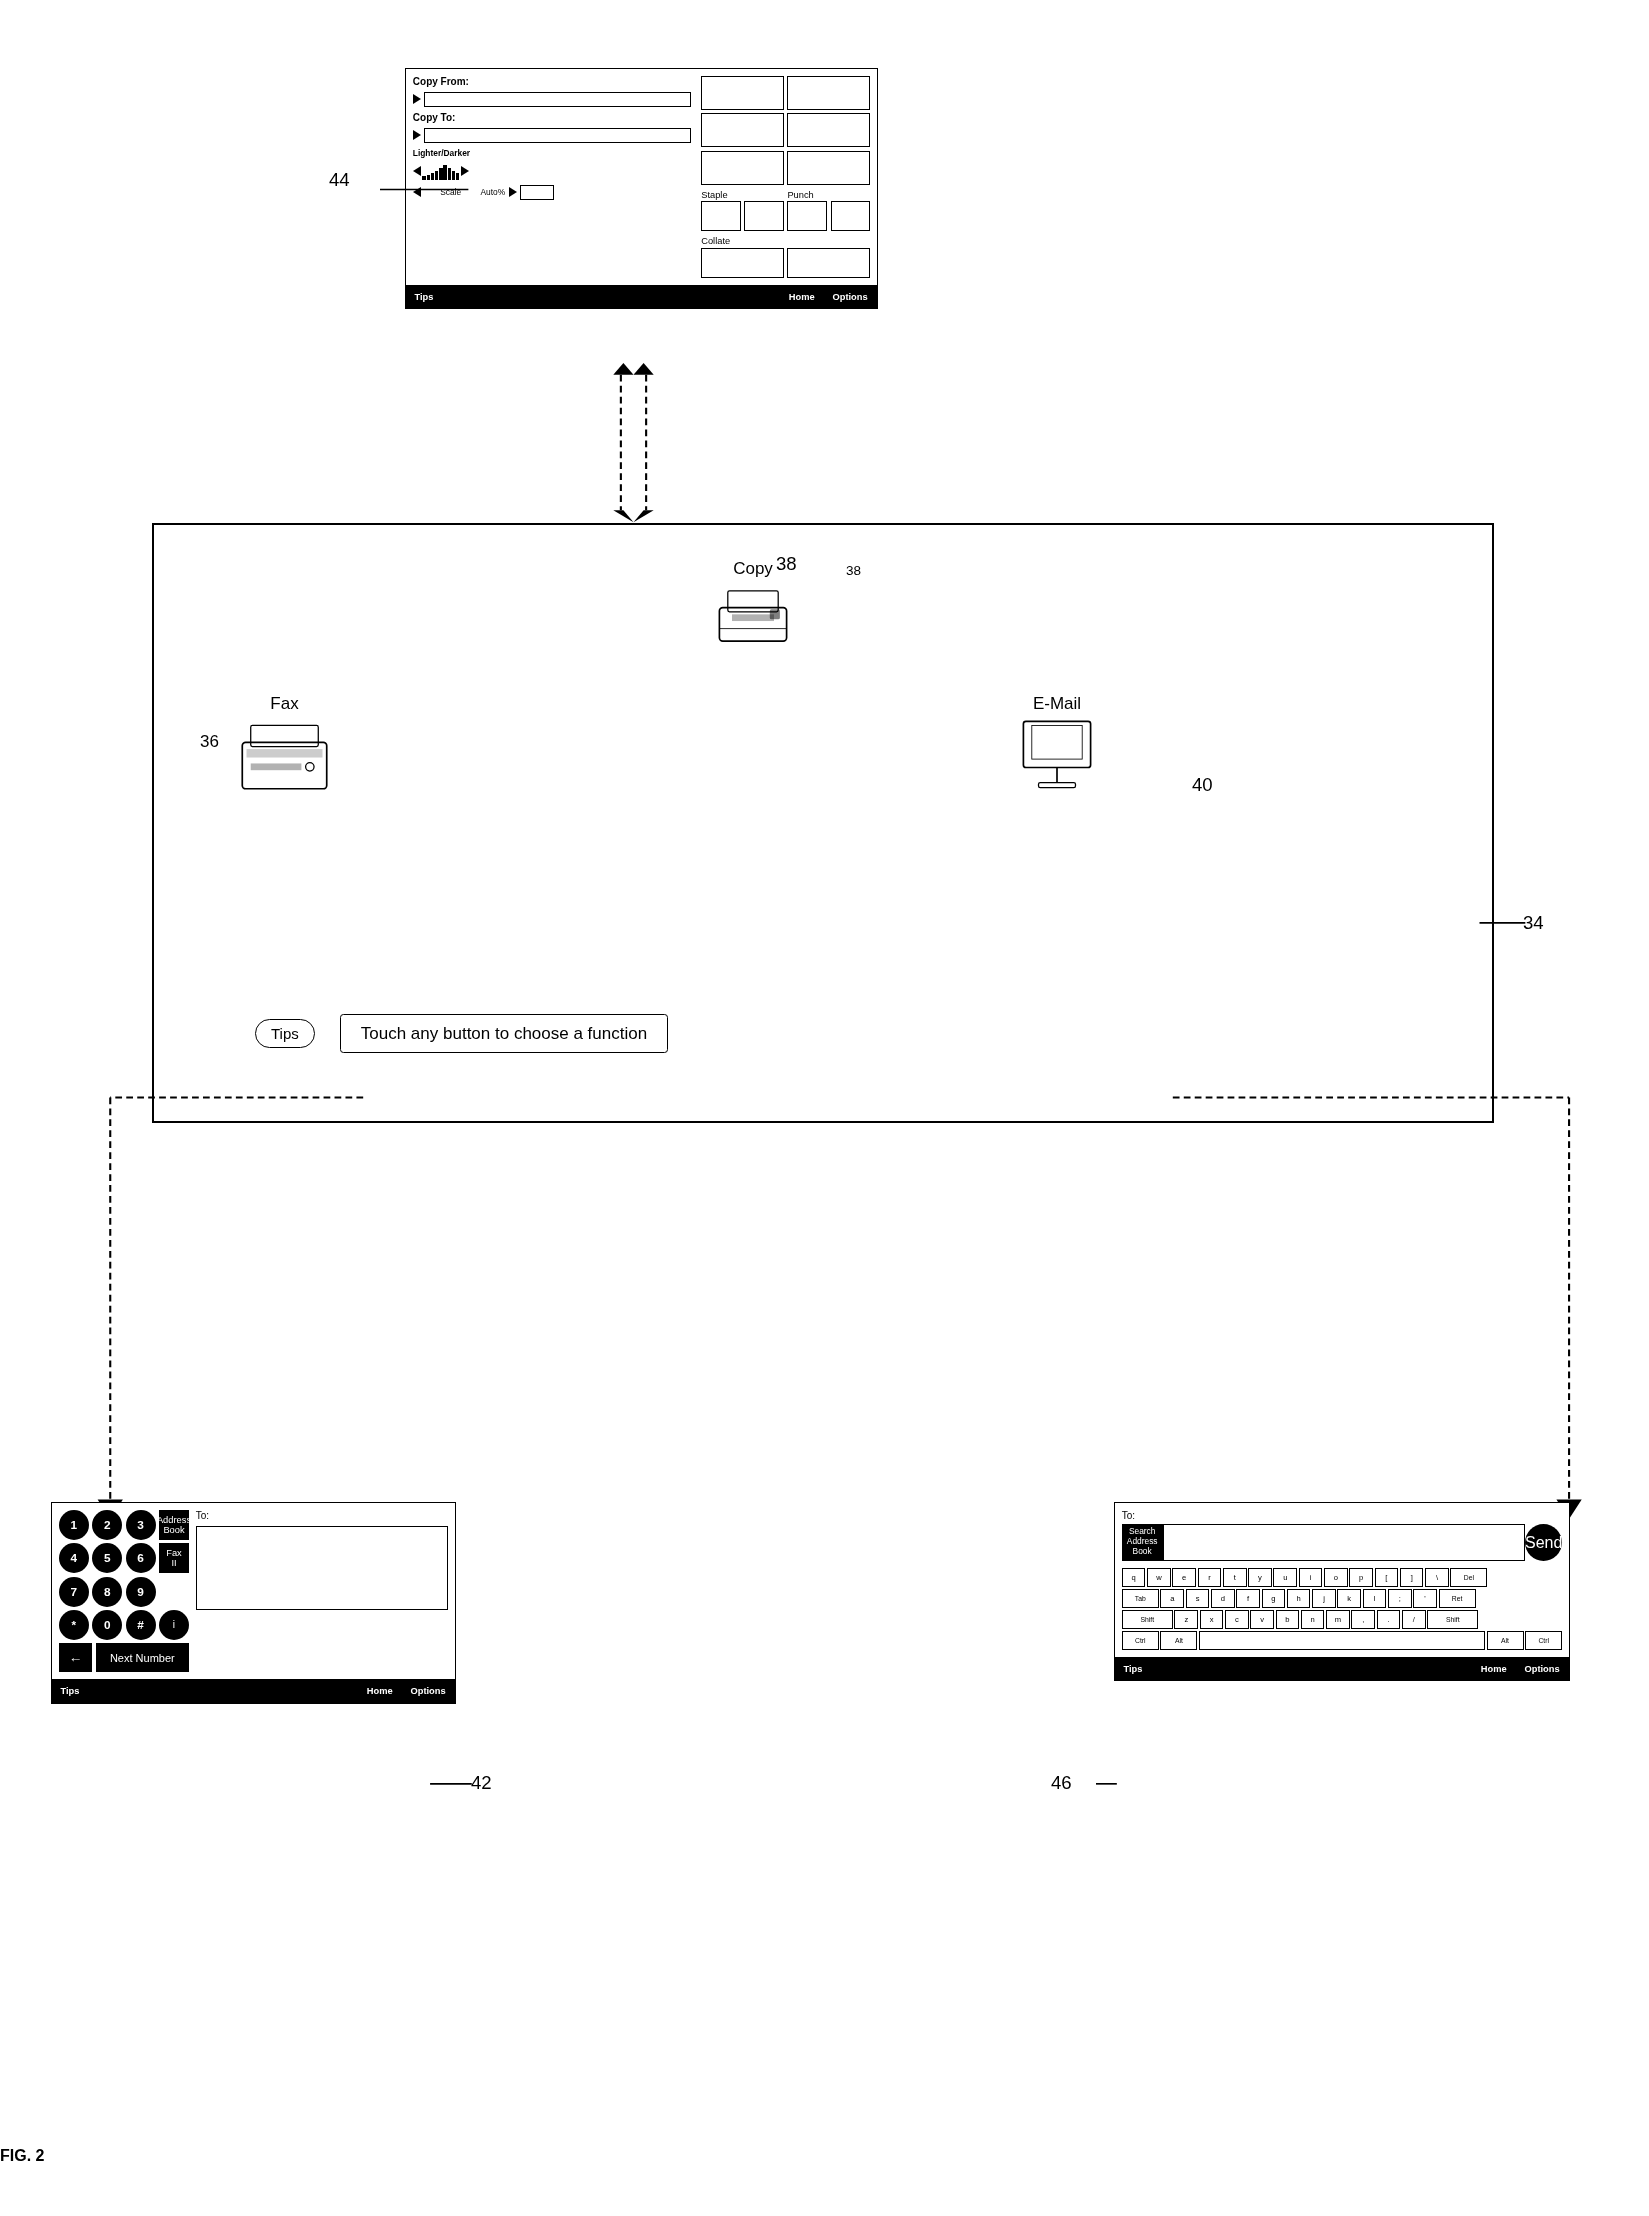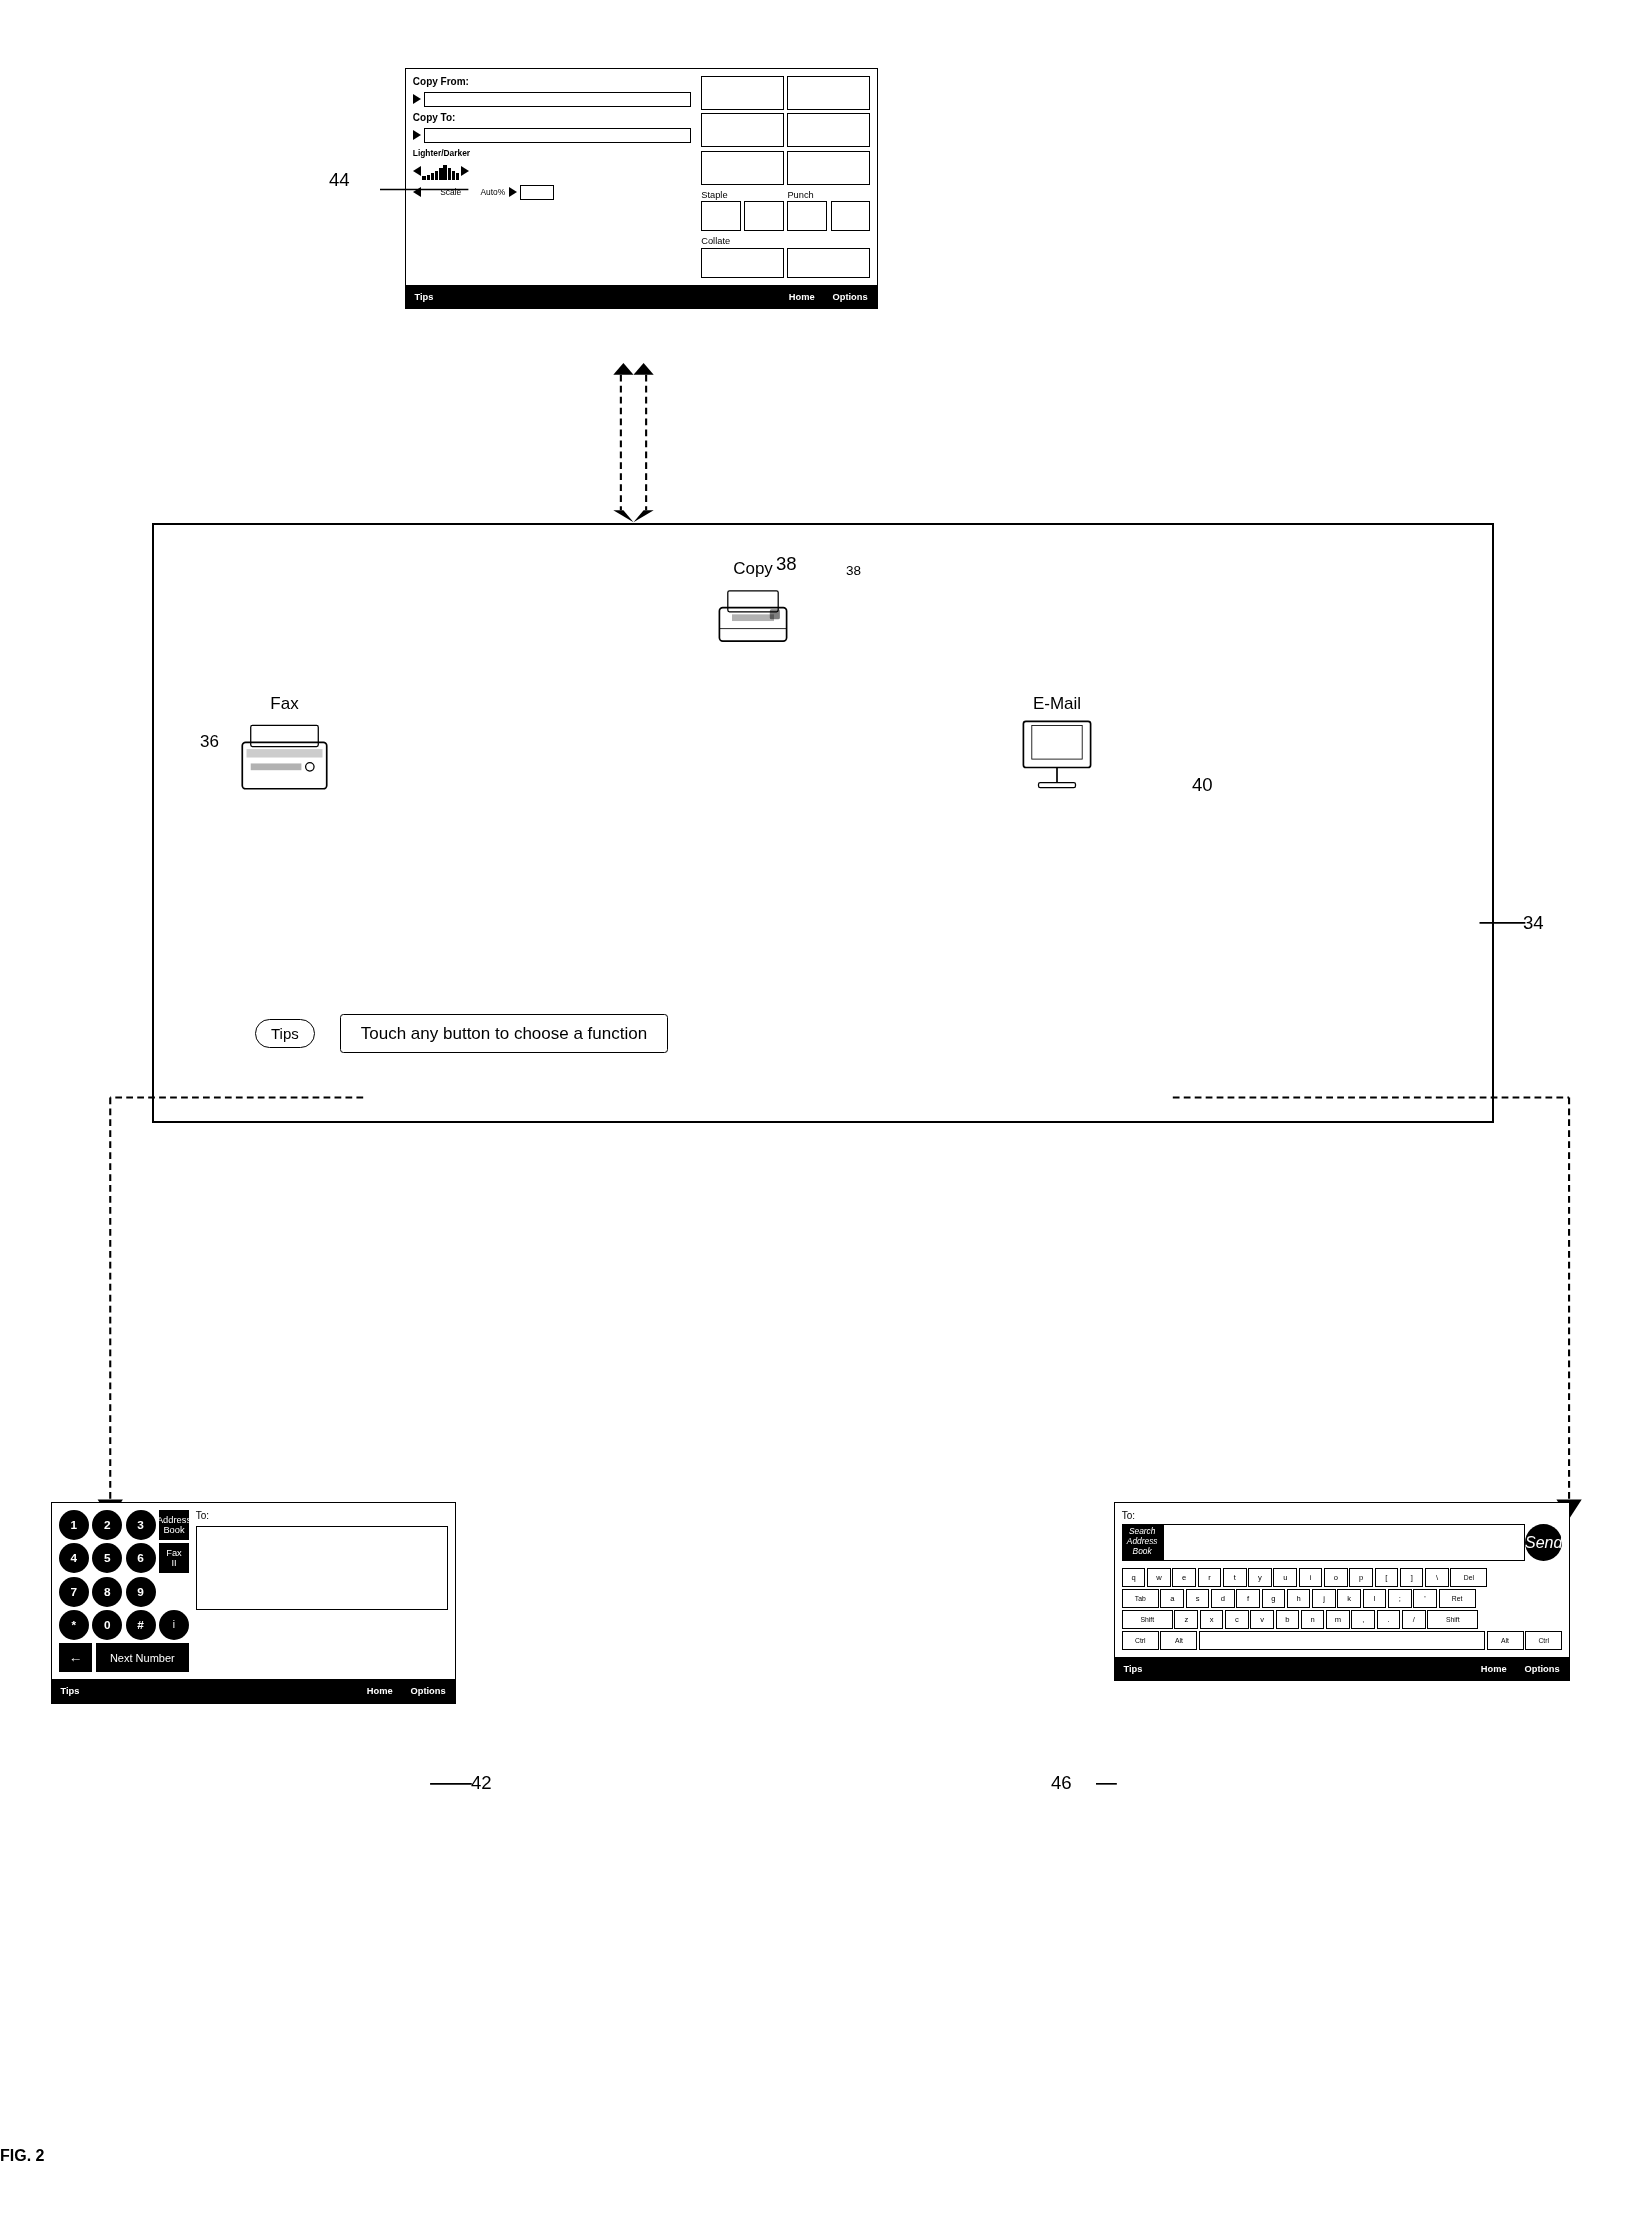--- a/index.html
+++ b/index.html
@@ -637,21 +637,21 @@
 <div style="position:absolute;top:1772px;left:471px;font-size:18.6px;">42</div>
 <svg style="position:absolute;top:1783px;left:430px;" width="46" height="2.5" viewBox="0 0 55 3">
   <line x1="0" y1="1" x2="50" y2="1" stroke="#000" stroke-width="2"></line>
 </svg>
 
 <div class="email-panel">
   <div class="email-panel-inner">
     <div class="email-to-row">
       <div style="display:flex;flex-direction:column;gap:3.4px;flex:1;">
         <div class="email-to-label">To:</div>
-        <div style="display:flex;align-items:flex-end;font-style:italic;">
+        <div style="display:flex;align-items:flex-end;">
           <div class="search-addr-btn">Search<br>Address<br>Book</div>
           <div class="email-to-input" style="height:37px;flex:1;border:0.8px solid #000;"></div>
           <div class="send-btn">Send</div>
         </div>
       </div>
     </div>
 
     <div class="keyboard-grid">
       <div class="key-row">
         <div class="key">q</div>

